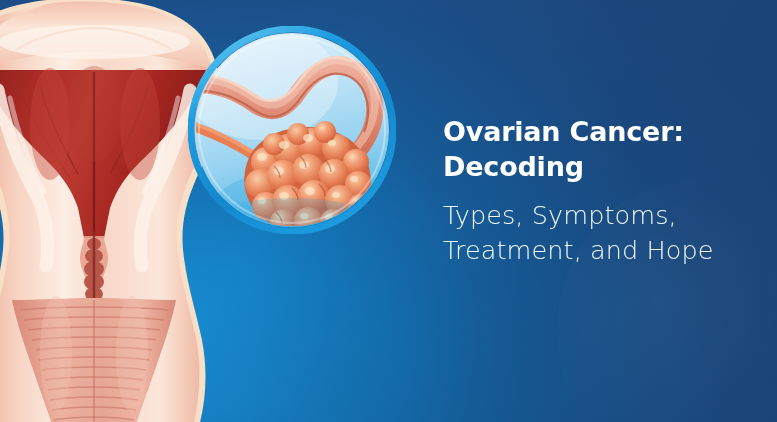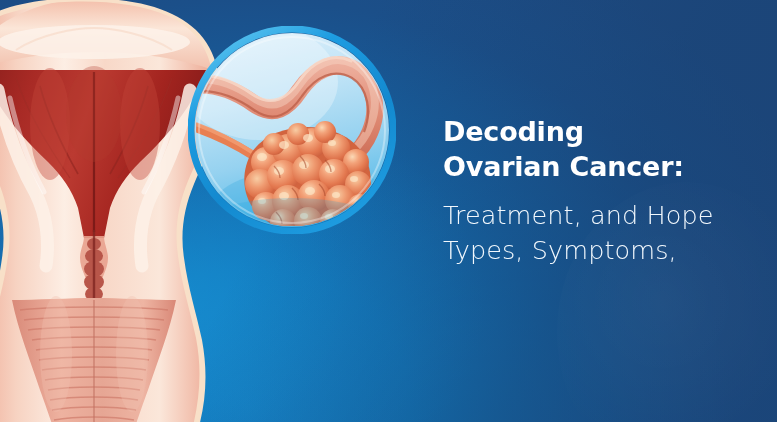--- a/index.html
+++ b/index.html
@@ -378,20 +378,20 @@
         </g>
 
         <ellipse cx="104" cy="214" rx="110" ry="42" fill="#1ea2de" opacity="0.22"></ellipse>
       </g>
 
       <circle cx="104" cy="104" r="93" fill="none" stroke="#ffffff" stroke-width="2" opacity="0.35"></circle>
     </svg>
   </div>
 
   <div class="headline">
+    <div class="hl-bold">Ovarian Cancer:</div>
     <div class="hl-bold">Decoding</div>
-    <div class="hl-bold">Ovarian Cancer:</div>
     <div class="hl-gap"></div>
+    <div class="hl-light">Types, Symptoms,</div>
     <div class="hl-light">Treatment, and Hope</div>
-    <div class="hl-light">Types, Symptoms,</div>
   </div>
 
 </div>
 
 </body></html>

